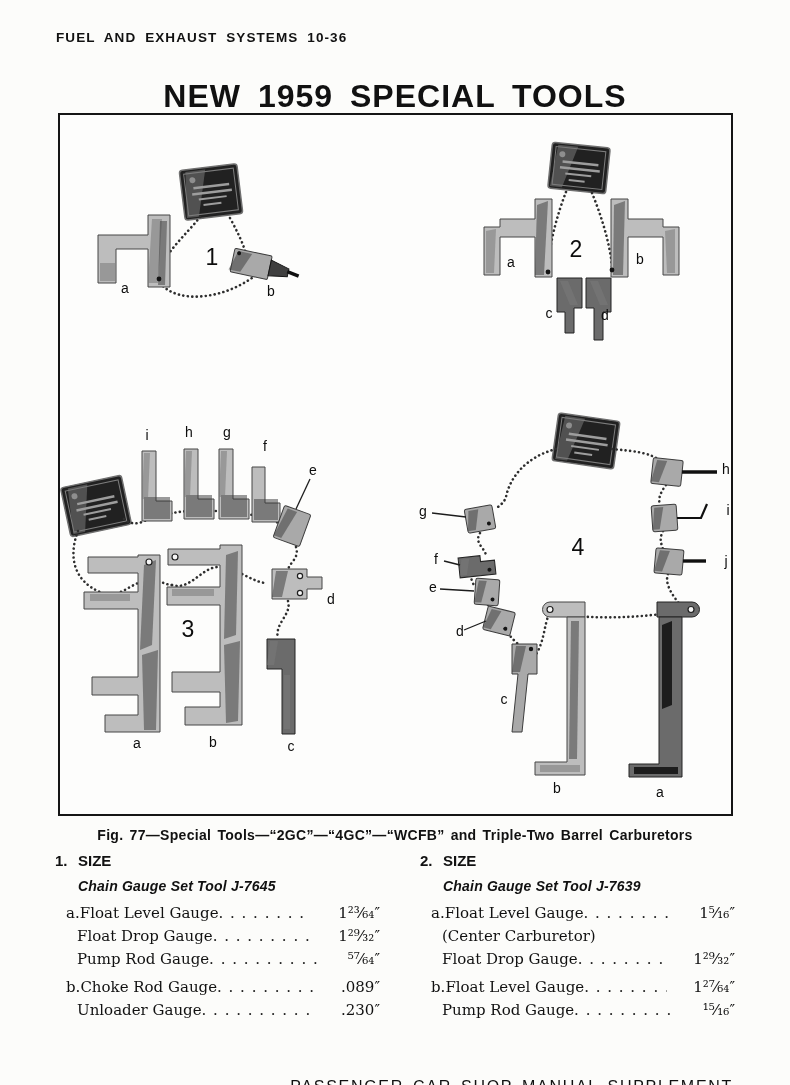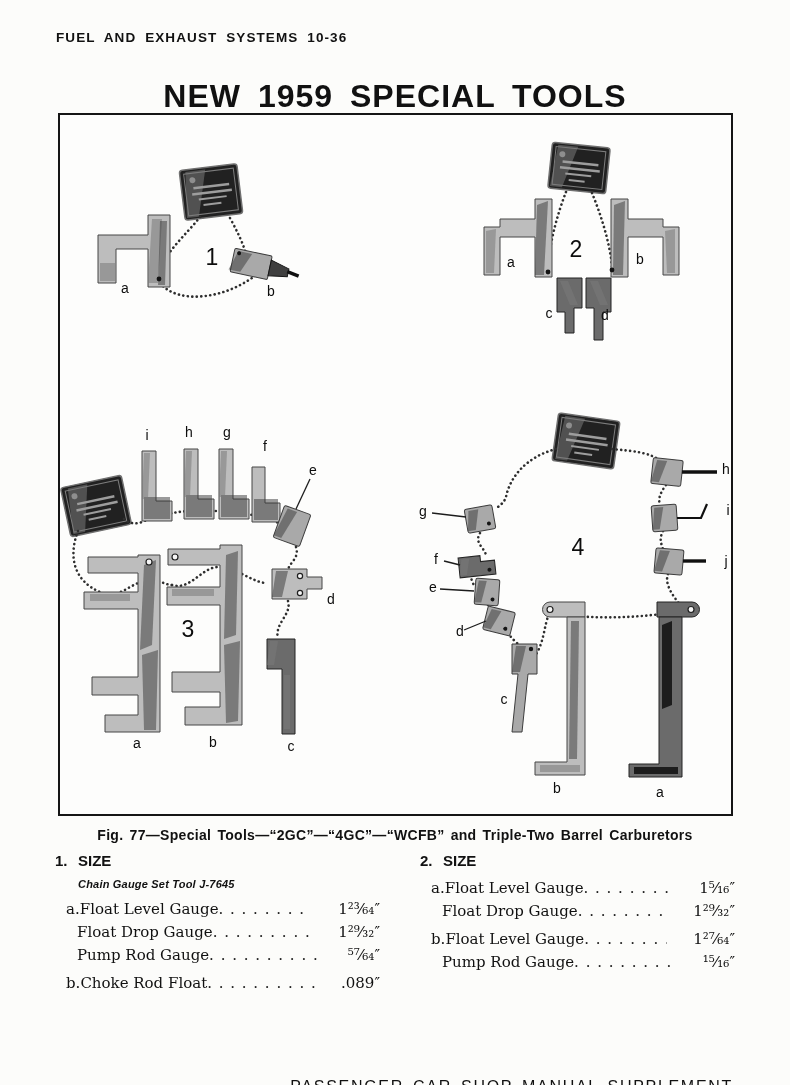--- a/index.html
+++ b/index.html
@@ -27,21 +27,21 @@
     font-size:14px;font-weight:bold;letter-spacing:.3px;word-spacing:2px;
   }
   .col{position:absolute;top:852px;}
   .col-left{left:55px;width:325px;}
   .col-right{left:420px;width:315px;}
   .sec-head{display:flex;align-items:baseline;font-weight:bold;font-size:15px;}
   .sec-idx{width:23px;flex:0 0 auto;}
   .sec-title{flex:1 1 auto;letter-spacing:.2px;word-spacing:2px;}
   .sec-size{flex:0 0 auto;}
   .sec-sub{
-    margin:9px 0 0 23px;font-weight:bold;font-style:italic;font-size:11px;
+    margin:9px 0 0 23px;font-weight:bold;font-style:italic;font-size:14px;
     letter-spacing:.2px;
   }
   .items{margin-top:10px;font-family:"DejaVu Serif","Liberation Serif",serif;font-size:15px;}
   .g-row{display:flex;align-items:baseline;height:23px;}
   .g-row.group-gap{margin-top:5px;}
   .g-prefix{flex:0 0 22px;padding-left:11px;box-sizing:border-box;}
   .g-name{flex:0 0 auto;white-space:nowrap;}
   .g-dots{flex:1 1 auto;overflow:hidden;white-space:nowrap;color:#1d1d1d;}
   .g-dots::after{content:". . . . . . . . . . . . . . . . . . . . . . . . . . . . . . . .";letter-spacing:1px;}
   .g-size{flex:0 0 auto;white-space:nowrap;padding-left:2px;margin-left:24px;}
@@ -325,38 +325,51 @@
       <span class="g-size">1²⁹⁄₃₂″</span>
     </div>
     <div class="g-row">
       <span class="g-prefix"></span>
       <span class="g-name">Pump Rod Gauge</span>
       <span class="g-dots"></span>
       <span class="g-size">⁵⁷⁄₆₄″</span>
     </div>
     <div class="g-row group-gap">
       <span class="g-prefix">b.</span>
-      <span class="g-name">Choke Rod Float</span>
+      <span class="g-name">Choke Rod Gauge</span>
       <span class="g-dots"></span>
       <span class="g-size">.089″</span>
+    </div>
+    <div class="g-row">
+      <span class="g-prefix"></span>
+      <span class="g-name">Unloader Gauge</span>
+      <span class="g-dots"></span>
+      <span class="g-size">.230″</span>
     </div>
   </div>
 </div>
 
 <div class="col col-right">
   <div class="sec-head">
     <span class="sec-idx">2.</span>
     <span class="sec-size">SIZE</span>
   </div>
+  <div class="sec-sub">Chain Gauge Set Tool J-7639</div>
   <div class="items">
     <div class="g-row">
       <span class="g-prefix">a.</span>
       <span class="g-name">Float Level Gauge</span>
       <span class="g-dots"></span>
       <span class="g-size">1⁵⁄₁₆″</span>
+    </div>
+    <div class="g-row note">
+      <span class="g-prefix"></span>
+      <span class="g-name">(Center Carburetor)</span>
+      <span class="g-dots"></span>
+      <span class="g-size"></span>
     </div>
     <div class="g-row">
       <span class="g-prefix"></span>
       <span class="g-name">Float Drop Gauge</span>
       <span class="g-dots"></span>
       <span class="g-size">1²⁹⁄₃₂″</span>
     </div>
     <div class="g-row group-gap">
       <span class="g-prefix">b.</span>
       <span class="g-name">Float Level Gauge</span>

